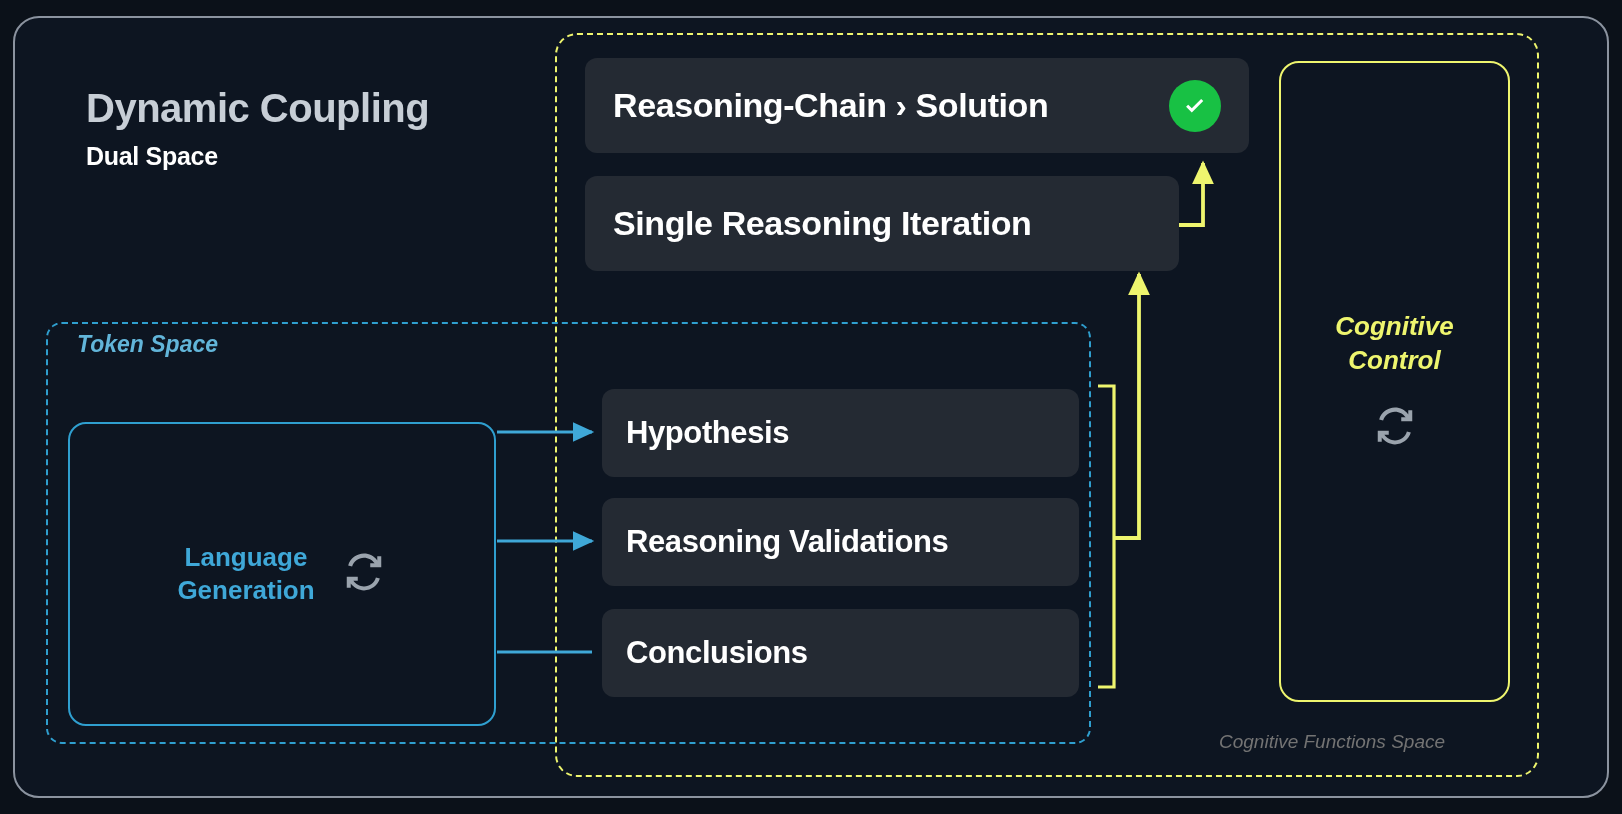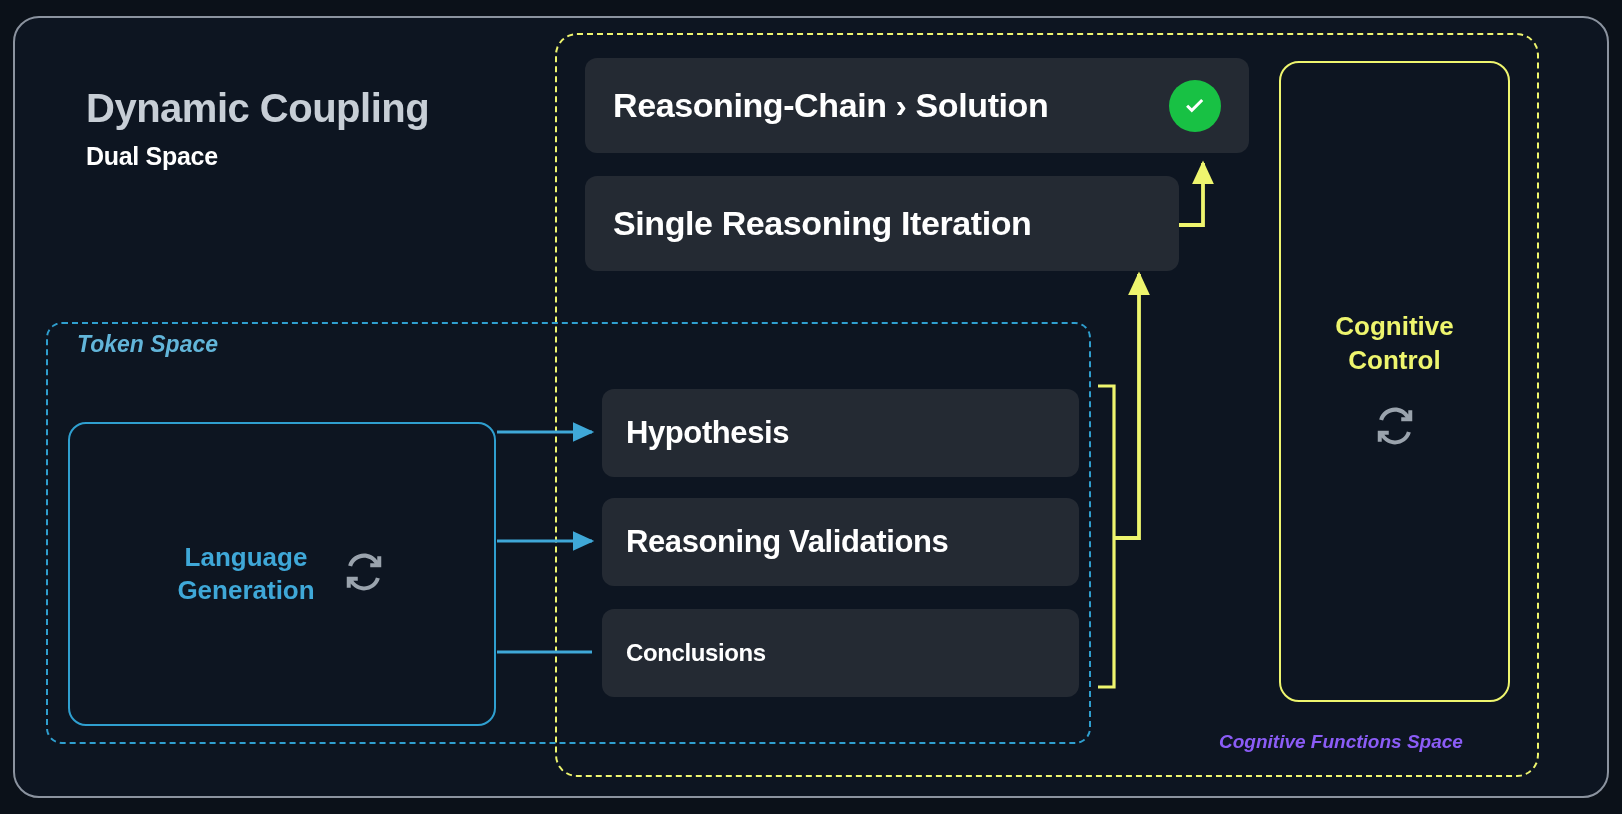--- a/index.html
+++ b/index.html
@@ -37,21 +37,21 @@
     position:absolute;left:46px;top:322px;width:1045px;height:422px;
     border:2.5px dashed #2f9fcf;border-radius:16px;box-sizing:border-box;
   }
   .label-token-space{
     position:absolute;left:77px;top:331px;
     font-size:23px;font-style:italic;font-weight:bold;color:#62b5d9;
     white-space:nowrap;
   }
   .label-cogfn-space{
     position:absolute;left:1219px;top:731px;
-    font-size:19px;font-style:italic;font-weight:bold;color:#8b5cf6;
+    font-size:19px;font-style:italic;font-weight:normal;color:#737373;
     white-space:nowrap;
   }
 
   
   .lang-box{
     position:absolute;left:68px;top:387px;width:428px;height:304px;
     border:2.5px solid #2f9fcf;border-radius:18px;box-sizing:border-box;
     display:flex;align-items:center;justify-content:center;gap:26px;margin-top:35px;
   }
   .lang-text{
@@ -70,33 +70,33 @@
 
   .card-solution{left:585px;top:58px;width:664px;height:95px;padding:0 28px;justify-content:space-between;}
   .card-solution .card-label{font-size:34px;}
   .card-iteration{left:585px;top:176px;width:594px;height:95px;padding:0 28px;}
   .card-iteration .card-label{font-size:34px;}
   .card-hypothesis{left:602px;top:389px;width:477px;height:88px;padding:0 24px;}
   .card-hypothesis .card-label{font-size:31px;}
   .card-semantic{left:602px;top:498px;width:477px;height:88px;padding:0 24px;}
   .card-semantic .card-label{font-size:31px;}
   .card-conclusions{left:602px;top:609px;width:477px;height:88px;padding:0 24px;}
-  .card-conclusions .card-label{font-size:24px;}
+  .card-conclusions .card-label{font-size:31px;}
 
   
   .check-badge{
     width:52px;height:52px;border-radius:50%;background:#18c144;
     display:flex;align-items:center;justify-content:center;flex:0 0 auto;
   }
 
   
   .cog-box{
     position:absolute;left:1279px;top:61px;width:231px;height:641px;
     border:2.5px solid #eef56e;border-radius:20px;box-sizing:border-box;
-    display:flex;flex-direction:column;align-items:center;justify-content:center;
+    display:flex;flex-direction:column;align-items:center;justify-content:center;font-style:italic;
   }
   .cog-text{
     font-size:26px;font-weight:bold;color:#eef56e;text-align:center;
     line-height:1.3;white-space:nowrap;
   }
   .cog-icon-wrap{margin-top:26px;}
 
   
   .connectors{position:absolute;left:0;top:0;width:1622px;height:814px;pointer-events:none;}
 </style>

